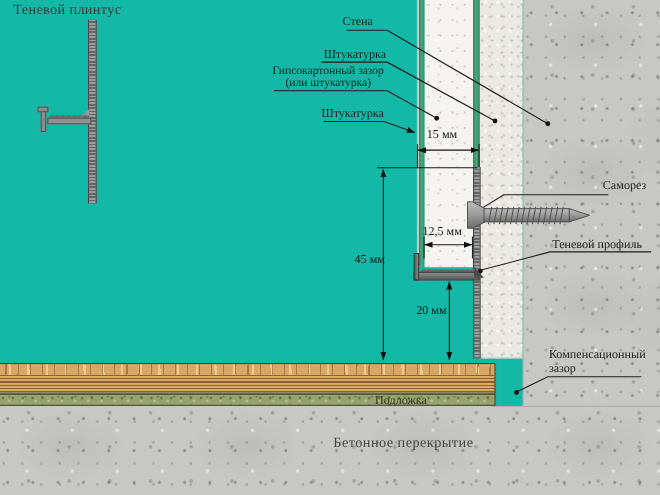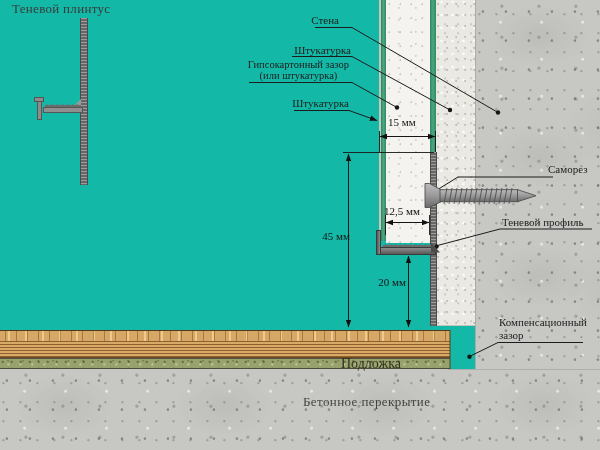--- a/index.html
+++ b/index.html
@@ -100,21 +100,21 @@
   .dim{position:absolute;font-size:11px;line-height:12px;white-space:nowrap;color:#141414;}
   #title{left:12px;top:3px;font-size:13px;color:#3a3a3a;letter-spacing:.3px;}
   #l-wall{right:261px;top:14px;}
   #l-plaster{right:249px;top:44px;padding-left:20px;}
   #l-drywall{right:251px;top:60px;text-align:center;line-height:10.5px;font-size:10.5px;}
   #l-putty{right:251px;top:97px;}
   #l-screw{left:504px;top:163px;margin-left:44px;}
   #l-profile{left:502px;top:216px;}
   #l-gap{left:499px;top:316px;line-height:13px;}
   #l-floor{left:298px;top:340px;width:120px;text-align:center;font-size:12.5px;color:#241c10;}
-  #l-under{left:322px;top:358px;font-size:14px;color:#33301f;padding-left:19px;}
+  #l-under{left:322px;top:358px;font-size:11px;color:#33301f;padding-left:19px;}
   #l-slab{left:303px;top:396px;font-size:13px;color:#45453f;letter-spacing:.4px;}
   #d15{left:388px;top:116px;width:40px;}
   #d125{left:384px;top:205px;width:50px;text-align:left;}
   #d45{left:310px;top:230px;width:40px;text-align:right;}
   #d20{left:366px;top:276px;width:40px;text-align:right;}
 </style>
 </head>
 <body>
 
 <div class="canvas">

